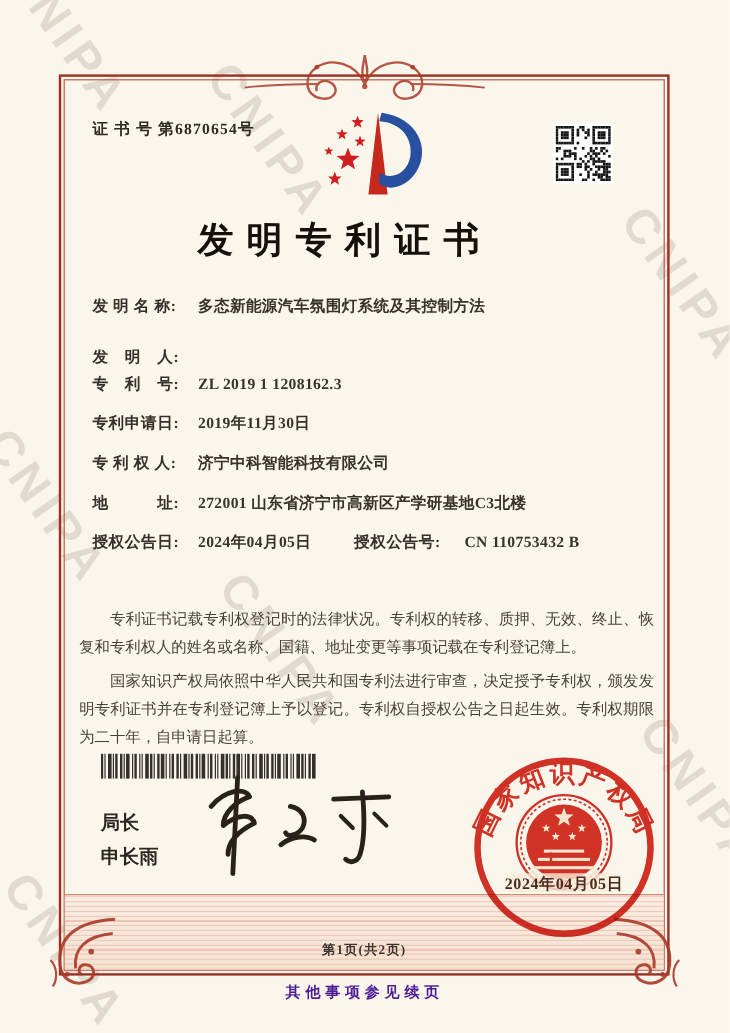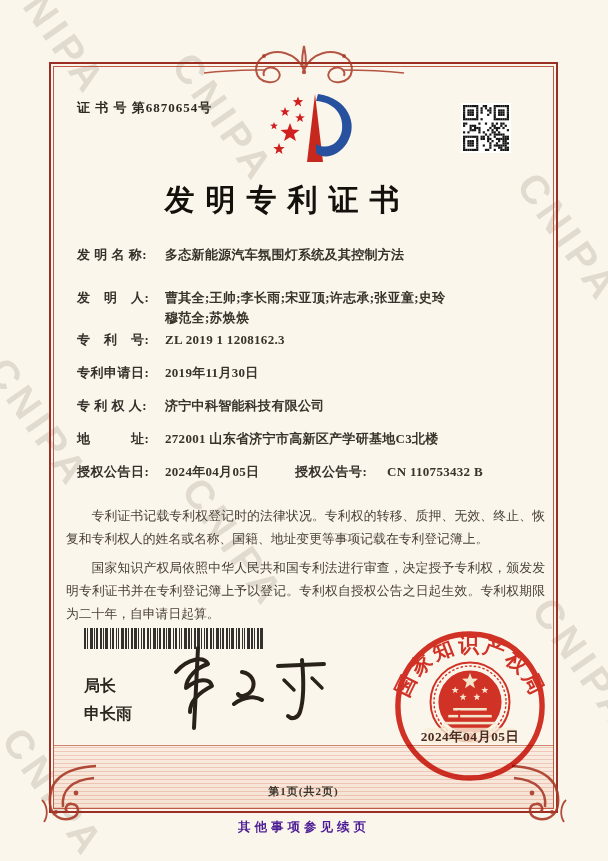--- a/index.html
+++ b/index.html
@@ -370,22 +370,20 @@
 
 <div class="title">发明专利证书</div>
 
 <div class="fields">
   <div class="frow gap-lg">
     <span class="flabel">发 明 名 称:</span>
     <span class="fvalue">多态新能源汽车氛围灯系统及其控制方法</span>
   </div>
   <div class="frow gap-xs">
     <span class="flabel">发　明　人:</span>
-    <span class="fvalue">曹其全;王帅;李长雨;宋亚顶;许志承;张亚童;史玲
-穆范全;苏焕焕</span>
   </div>
   <div class="frow gap-md">
     <span class="flabel">专　利　号:</span>
     <span class="fvalue">ZL 2019 1 1208162.3</span>
   </div>
   <div class="frow gap-md">
     <span class="flabel">专利申请日:</span>
     <span class="fvalue">2019年11月30日</span>
   </div>
   <div class="frow gap-md">

